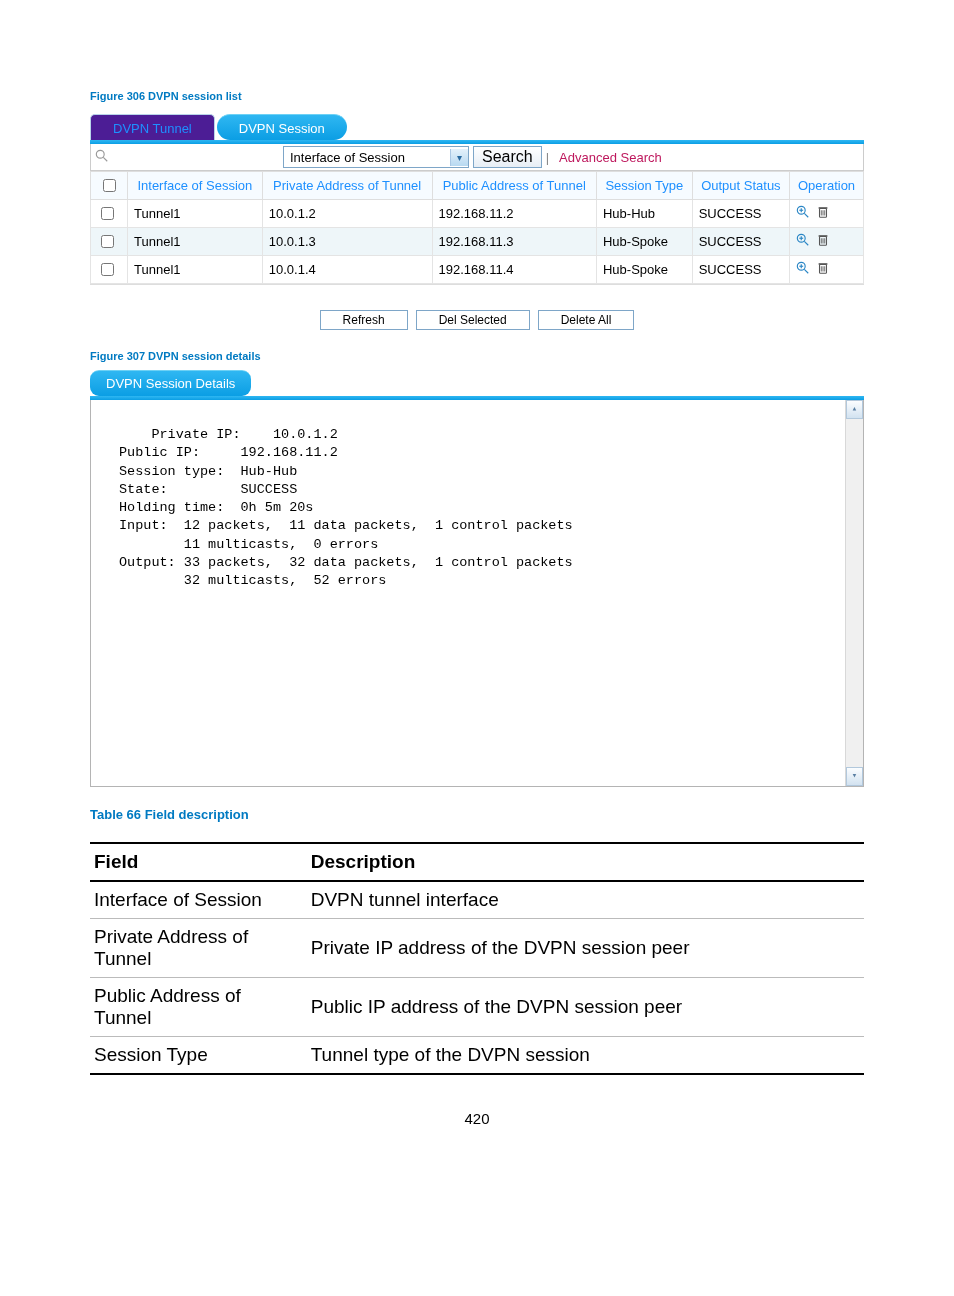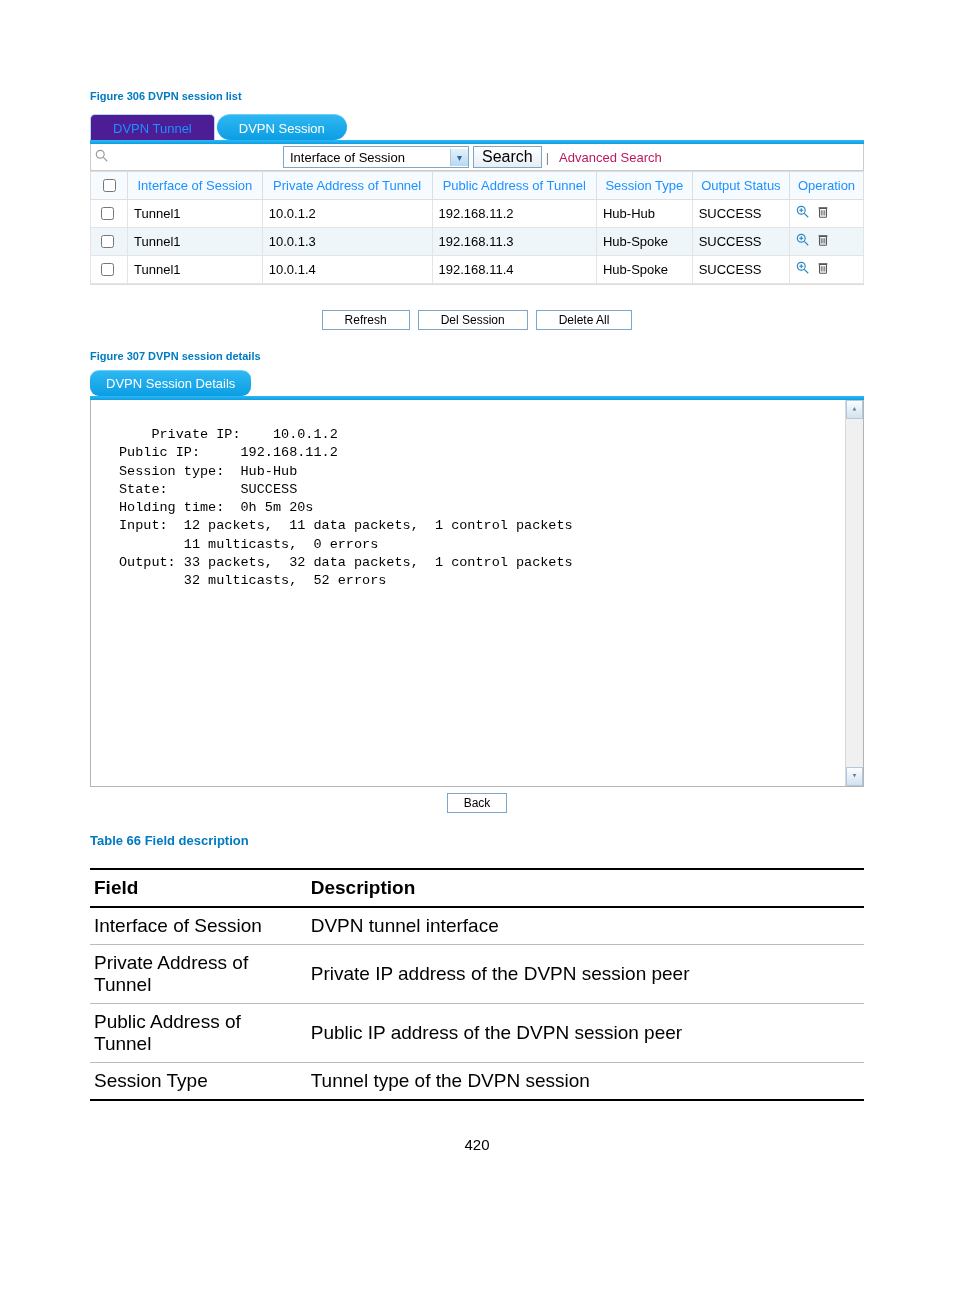--- a/index.html
+++ b/index.html
@@ -262,21 +262,21 @@
                 </svg></span>
         </div>
           </td>
       </tr>
     </tbody>
   </table>
 </div>
 
 <div class="btn-row">
   <span class="btn2">Refresh</span>
-  <span class="btn2">Del Session</span>
+  <span class="btn2">Del Selected</span>
   <span class="btn2">Delete All</span>
 </div>
 
 <div class="fig-caption">Figure 307 DVPN session details</div>
 
 <div class="details-wrap">
   <div class="details-tab">DVPN Session Details</div>
   <div class="details-underline"></div>
   <div class="details-box">
     <span>Private IP:    10.0.1.2
@@ -286,23 +286,20 @@
 Holding time:  0h 5m 20s
 Input:  12 packets,  11 data packets,  1 control packets
         11 multicasts,  0 errors
 Output: 33 packets,  32 data packets,  1 control packets
         32 multicasts,  52 errors</span>
     <div class="scroll-stub">
       <div class="scroll-arrow" style="position:absolute;top:0;left:0;right:0;">▴</div>
       <div class="scroll-arrow" style="position:absolute;bottom:0;left:0;right:0;">▾</div>
     </div>
   </div>
-  <div class="back-row">
-    <span class="btn2" style="padding:2px 16px;">Back</span>
-  </div>
 </div>
 
 <div class="tbl66-cap">Table 66 Field description</div>
 <table class="desc">
   <thead>
     <tr>
       <th style="width:28%;">Field</th>
       <th>Description</th>
     </tr>
   </thead>

